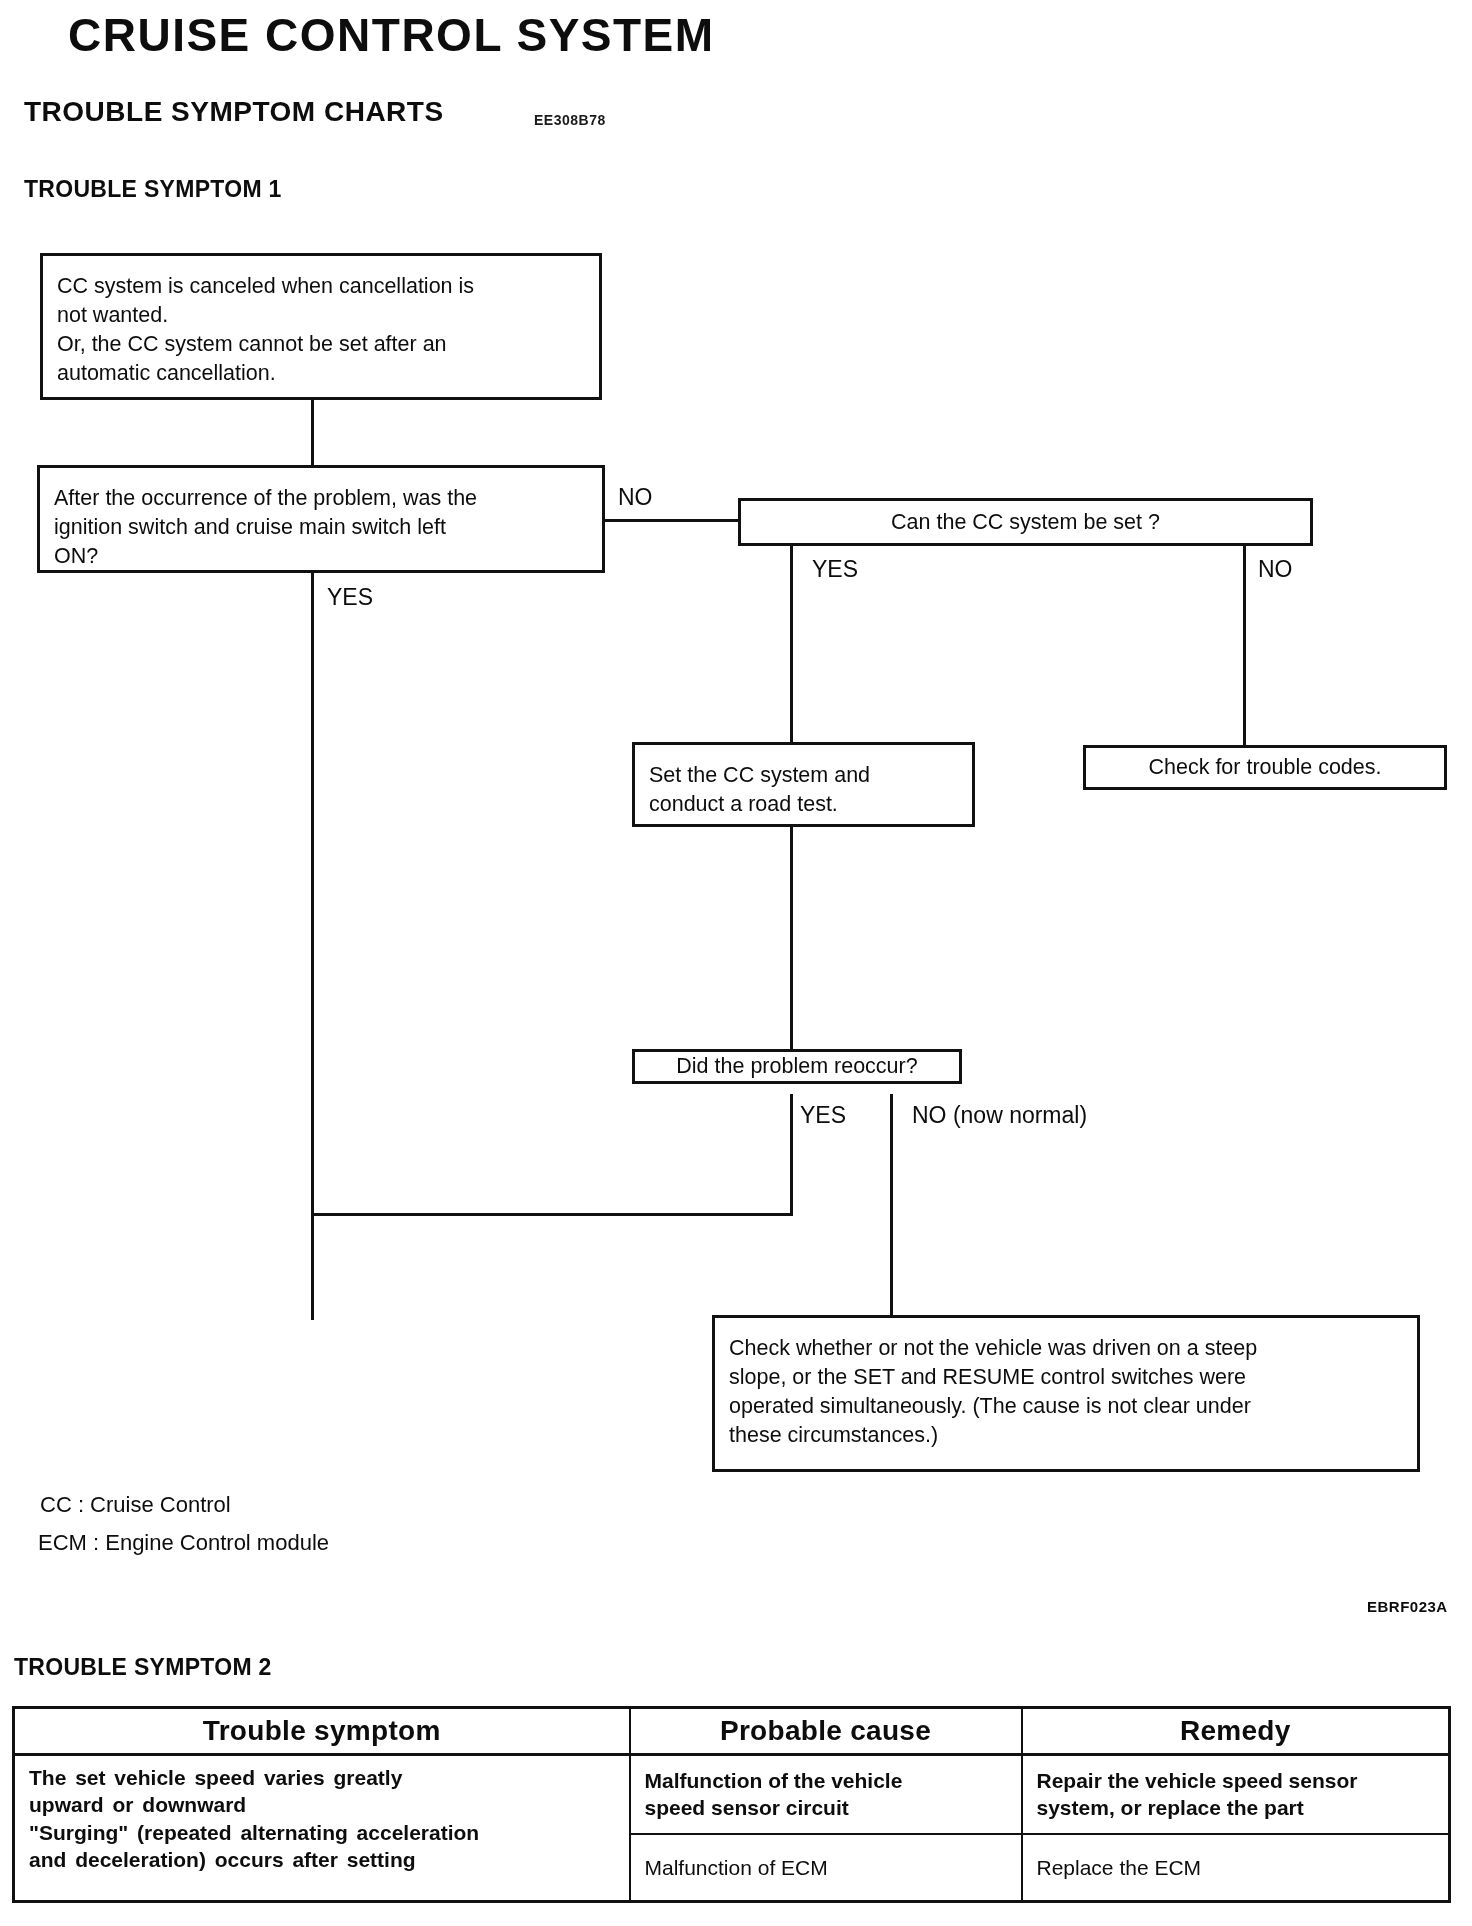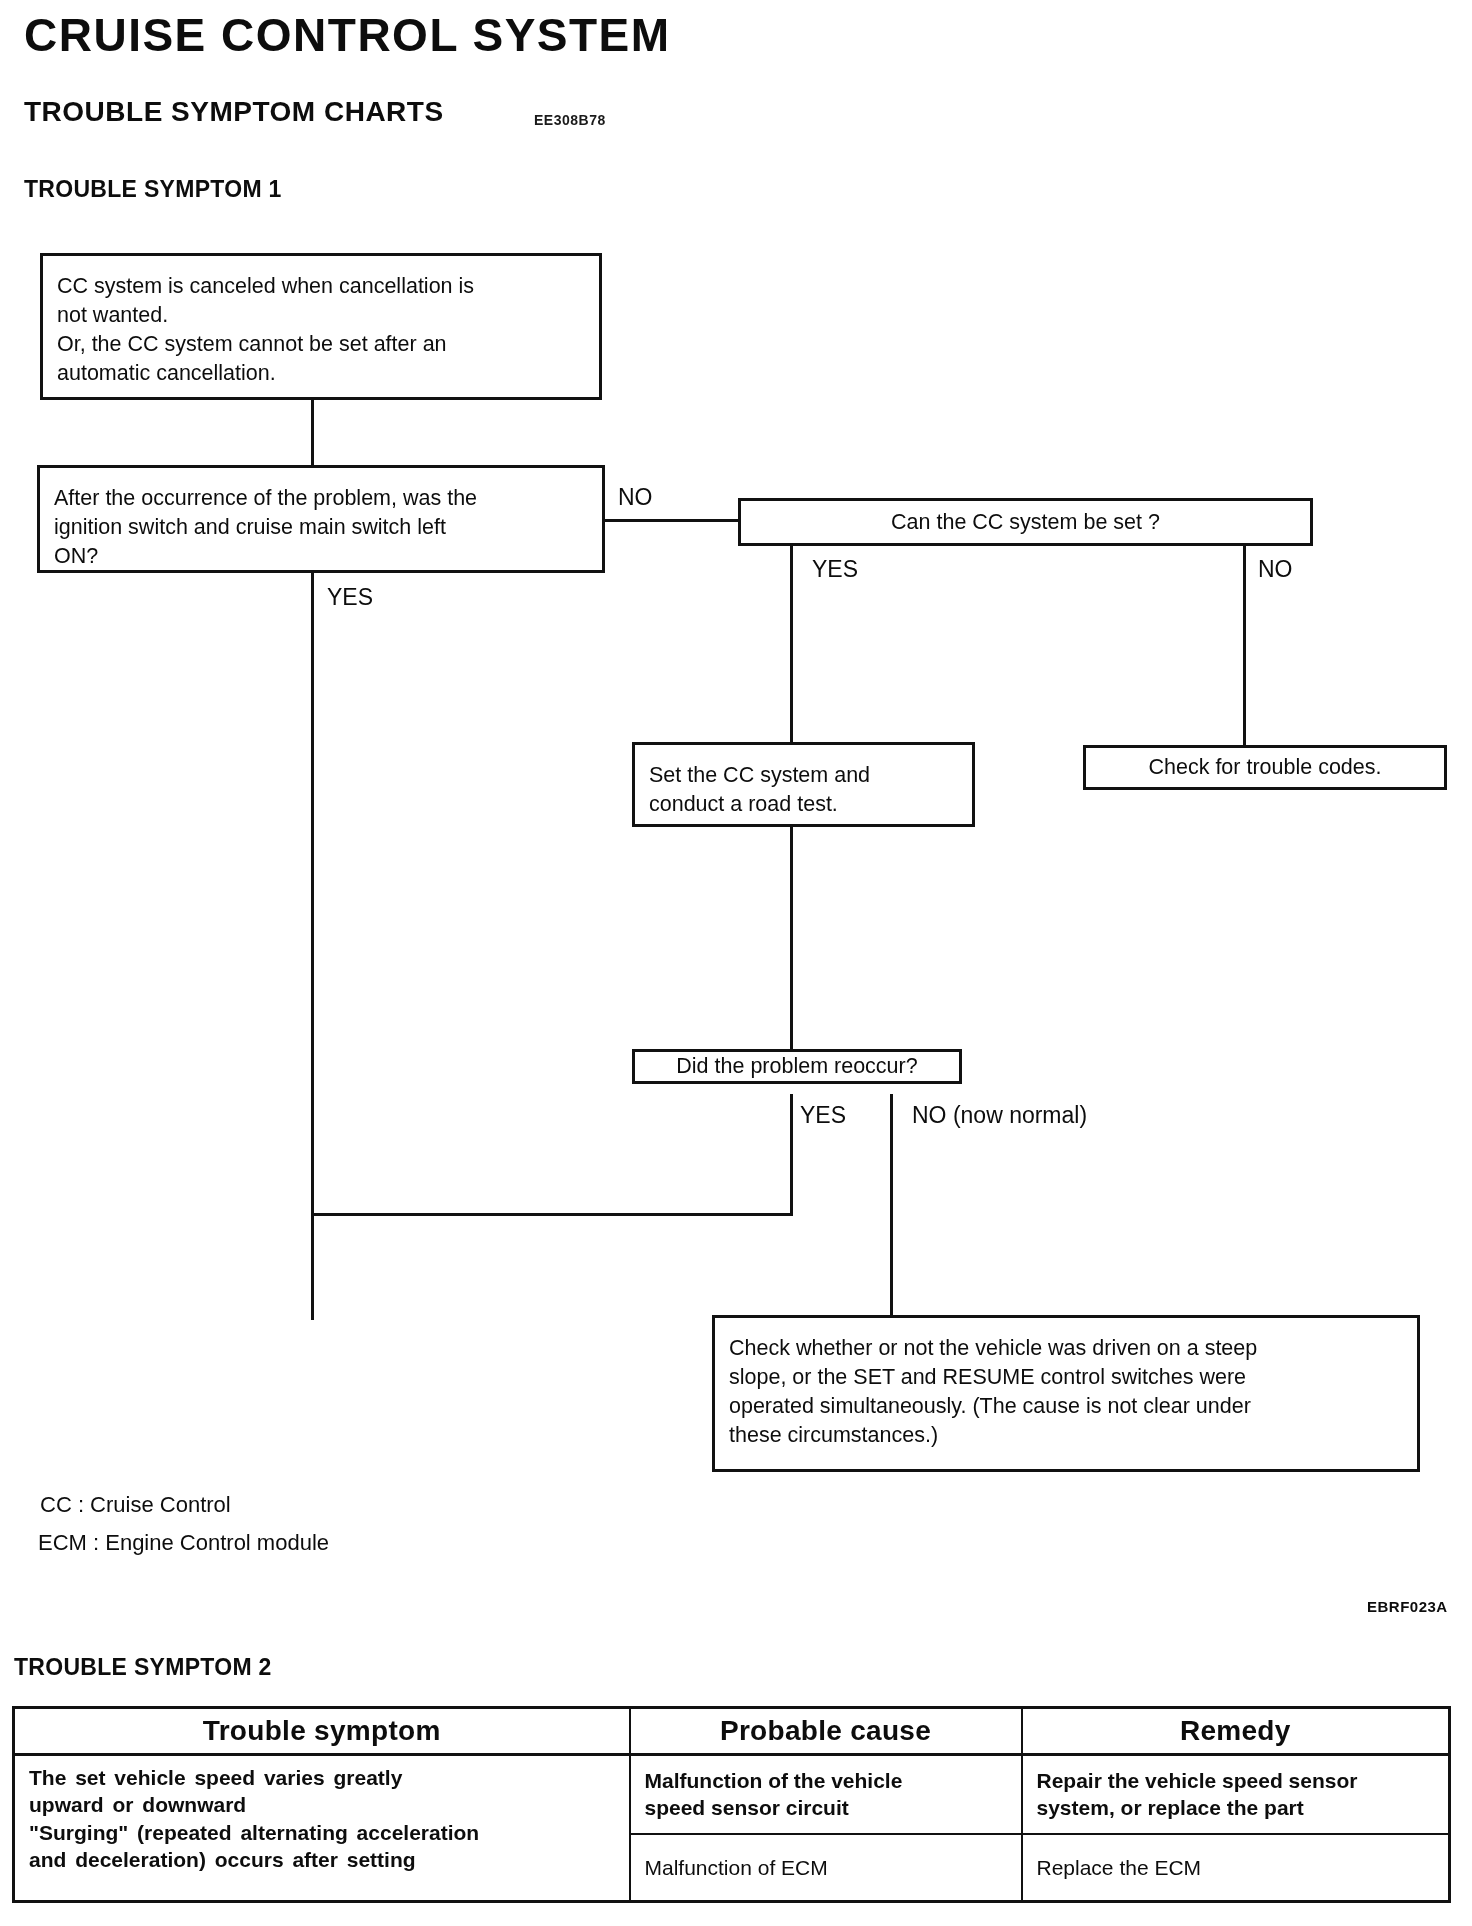--- a/index.html
+++ b/index.html
@@ -7,21 +7,21 @@
     position:relative;
     width:1472px;height:1926px;
     margin:0 auto;
     background:#ffffff;
     font-family:"Liberation Sans","DejaVu Sans",sans-serif;
     color:#0d0d0d;
     overflow:hidden;
   }
   .abs{position:absolute;}
   
-  .h1{font-size:46px;font-weight:700;letter-spacing:1.5px;white-space:nowrap;}
+  .h1{font-size:46px;font-weight:700;letter-spacing:1.5px;white-space:nowrap;margin-left:44px;}
   .h2{font-size:28px;font-weight:700;letter-spacing:0.5px;white-space:nowrap;display:inline-block;}
   .code-sm{font-size:14px;font-weight:600;letter-spacing:0.5px;color:#1a1a1a;}
   .h3{font-size:23px;font-weight:700;letter-spacing:0.3px;white-space:nowrap;}
   
   .fbox{
     position:absolute;
     border:3px solid #111;
     background:#fff;
     box-sizing:border-box;
     font-size:21.5px;

